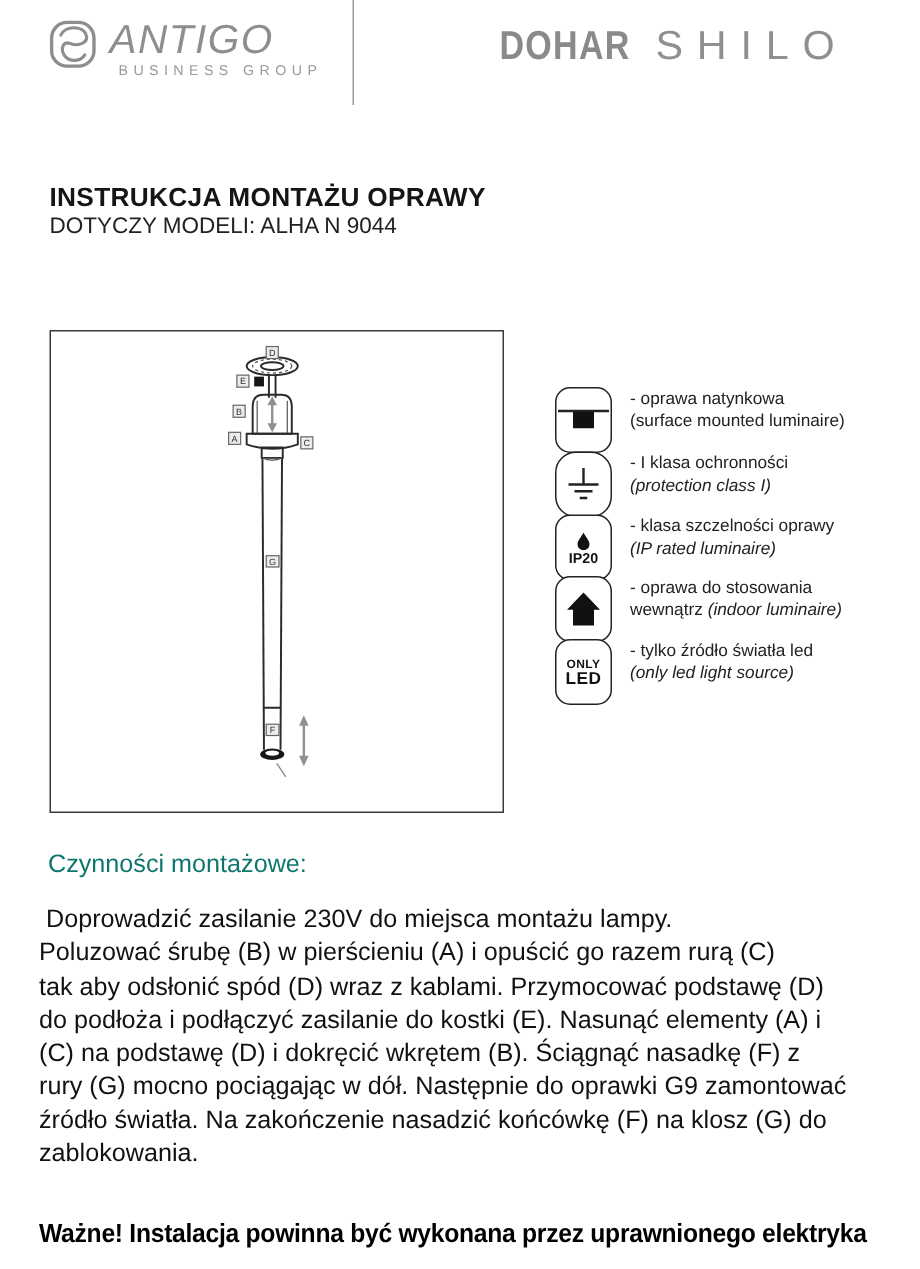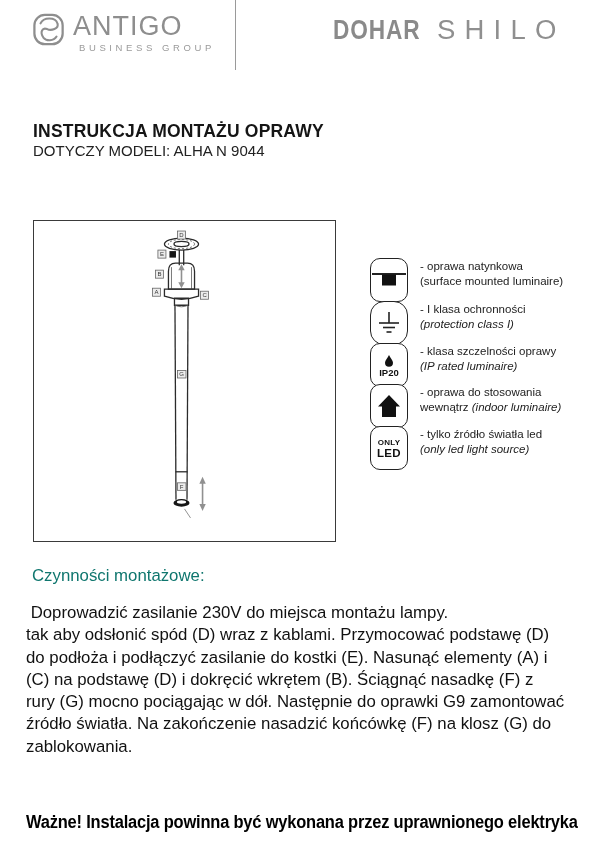--- a/index.html
+++ b/index.html
@@ -6,21 +6,21 @@
   html,body { background:#ffffff; }
   .page {
     position:relative; width:613px; height:846px; background:#ffffff;
     font-family:"Liberation Sans", sans-serif; color:#111; overflow:hidden;
   }
 
   
   .logo-antigo { position:absolute; left:33px; top:13px; display:flex; align-items:flex-start; }
   .antigo-mark { width:32px; height:34px; margin-right:8px; }
   .antigo-text { display:flex; flex-direction:column; }
-  .antigo-name { font-size:27px; line-height:27px; color:#8e8e8e; letter-spacing:1px; font-weight:400; }
+  .antigo-name { font-size:27px; line-height:27px; color:#8e8e8e; letter-spacing:1px; font-weight:400;font-style:italic; }
   .antigo-sub  { font-size:9.5px; color:#9a9a9a; letter-spacing:3.6px; margin-top:2px; margin-left:6px; }
   .header-divider { position:absolute; left:235px; top:0; width:1px; height:70px; background:#9a9a9a; }
   .logo-dohar { position:absolute; left:333px; top:15px; font-size:27px; font-weight:700; color:#8a8a8a;
                 transform:scaleX(0.84); transform-origin:left top; letter-spacing:1px; }
   .logo-shilo { position:absolute; left:437px; top:15px; font-size:27px; font-weight:400; color:#8f8f8f;
                 letter-spacing:9px; transform:scaleX(1.02); transform-origin:left top; }
 
   
   .doc-title   { position:absolute; left:33px; top:121px; font-size:17.5px; font-weight:700; color:#151515; letter-spacing:0.2px; }
   .doc-model   { position:absolute; left:33px; top:142px; font-size:15px; color:#222; }
@@ -211,20 +211,21 @@
     <div class="spec-text">
       <div>- tylko źródło światła led</div>
       <div class="it">(only led light source)</div>
     </div>
   </div>
 
   <div class="section-heading">Czynności montażowe:</div>
 
   <div class="instructions">
     <div class="para-line"> Doprowadzić zasilanie 230V do miejsca montażu lampy.</div>
+    <div class="para-line">Poluzować śrubę (B) w pierścieniu (A) i opuścić go razem rurą (C)</div>
     <div class="para-line">tak aby odsłonić spód (D) wraz z kablami. Przymocować podstawę (D)</div>
     <div class="para-line">do podłoża i podłączyć zasilanie do kostki (E). Nasunąć elementy (A) i</div>
     <div class="para-line">(C) na podstawę (D) i dokręcić wkrętem (B). Ściągnąć nasadkę (F) z</div>
     <div class="para-line">rury (G) mocno pociągając w dół. Następnie do oprawki G9 zamontować</div>
     <div class="para-line">źródło światła. Na zakończenie nasadzić końcówkę (F) na klosz (G) do</div>
     <div class="para-line">zablokowania.</div>
   </div>
 
   <div class="footer-warning">Ważne! Instalacja powinna być wykonana przez uprawnionego elektryka</div>
 

